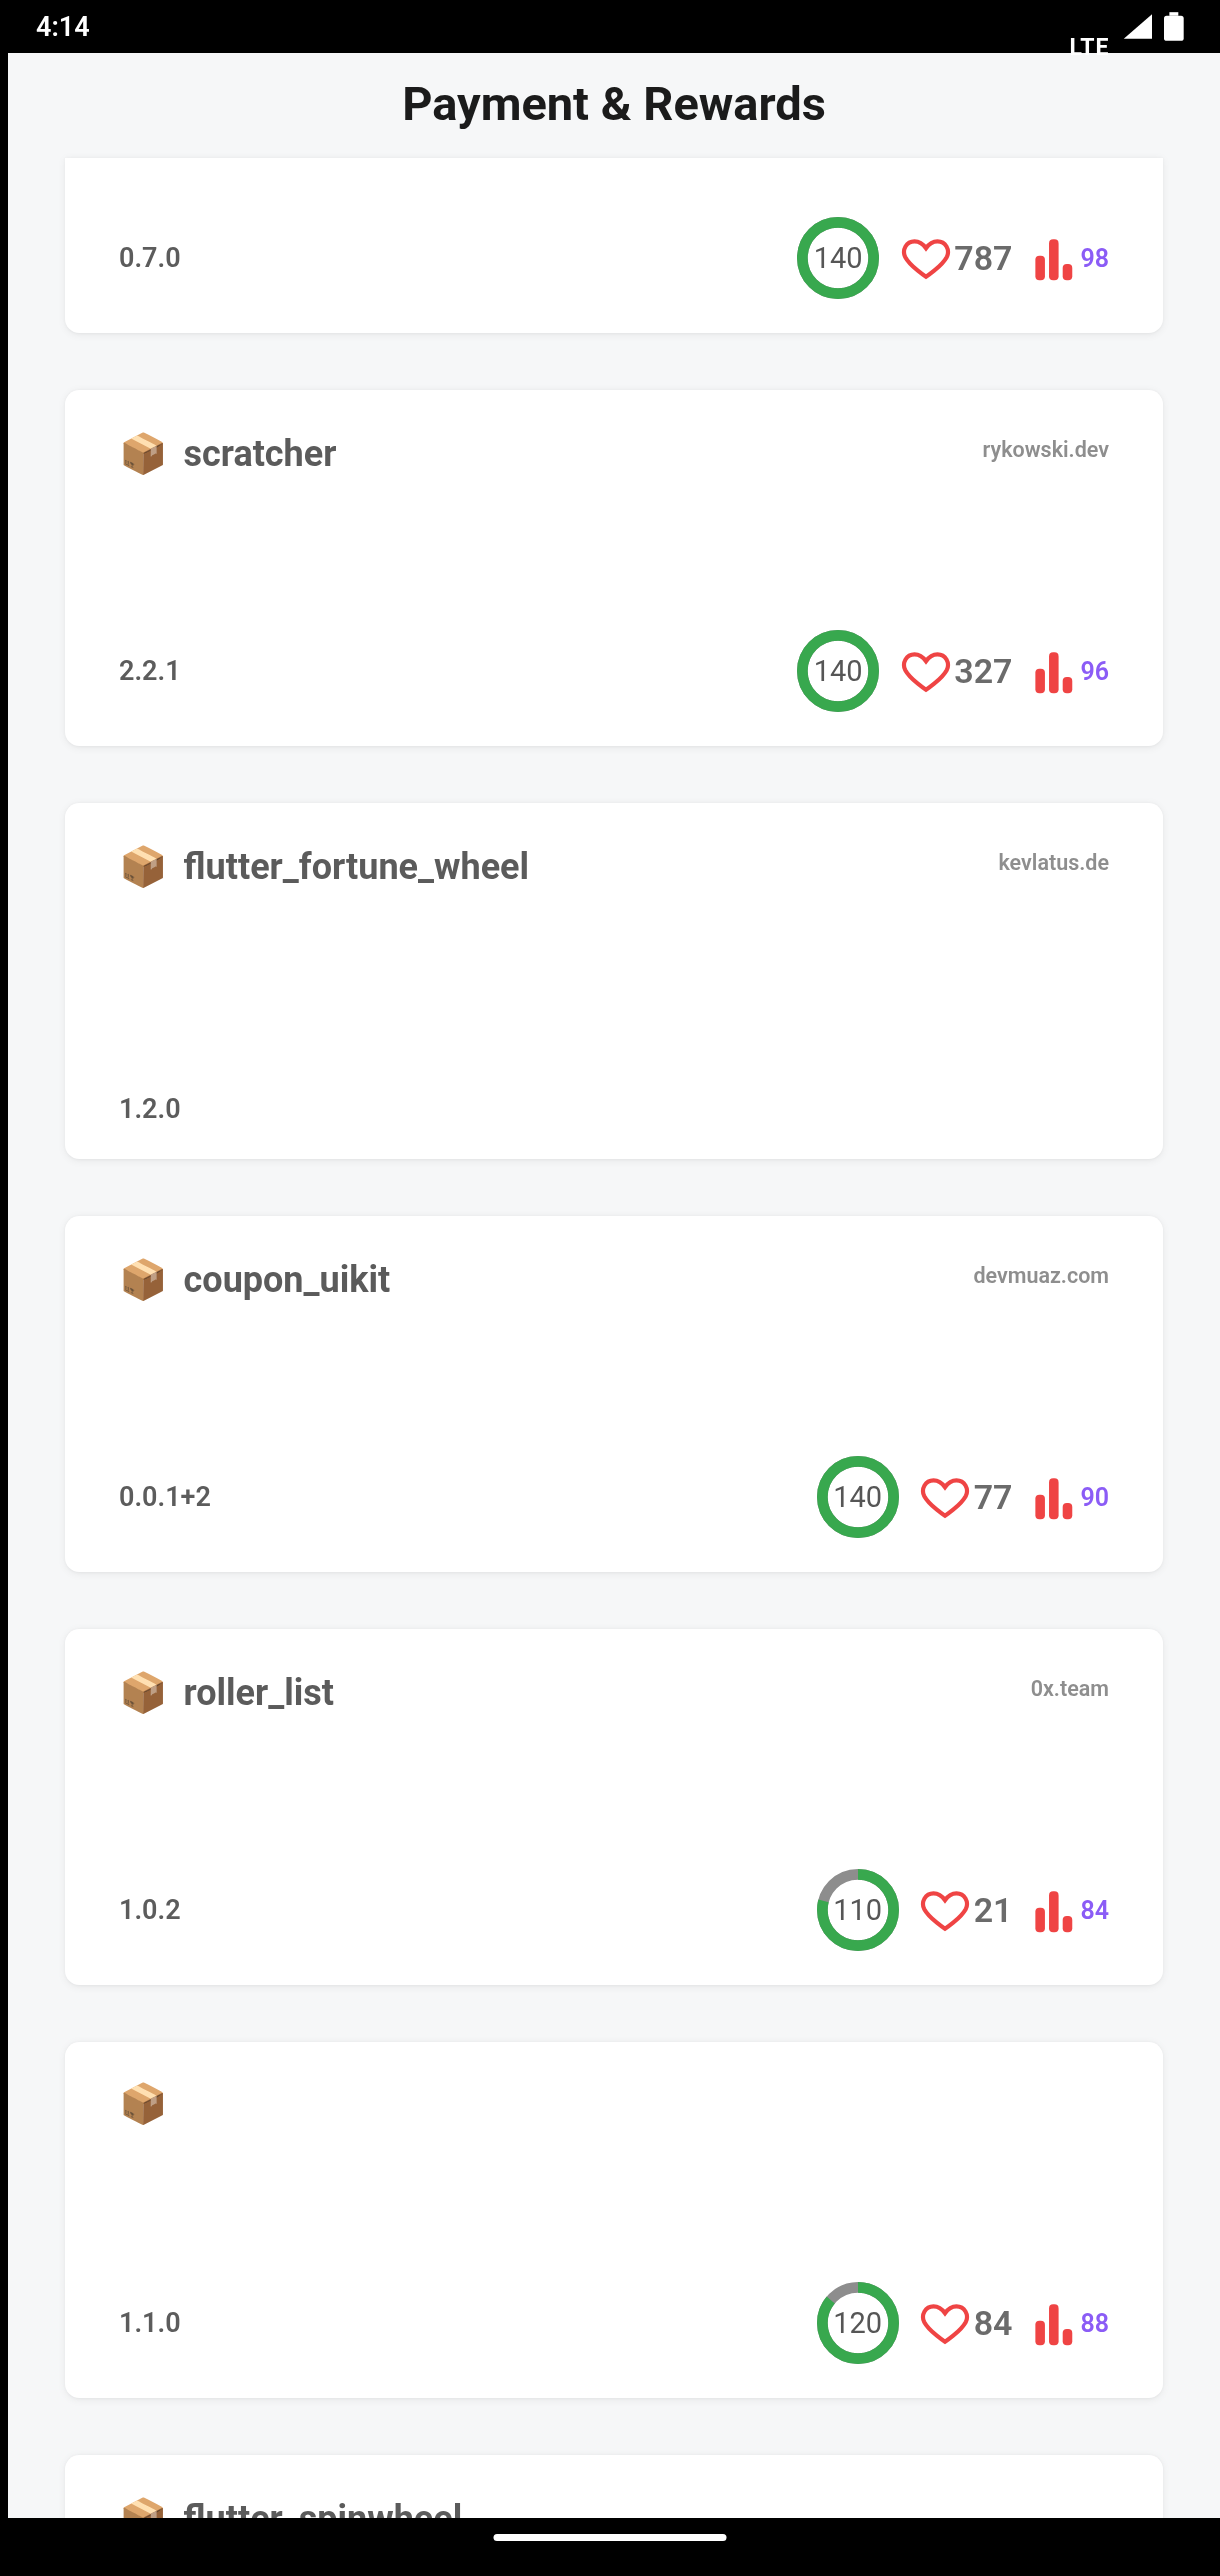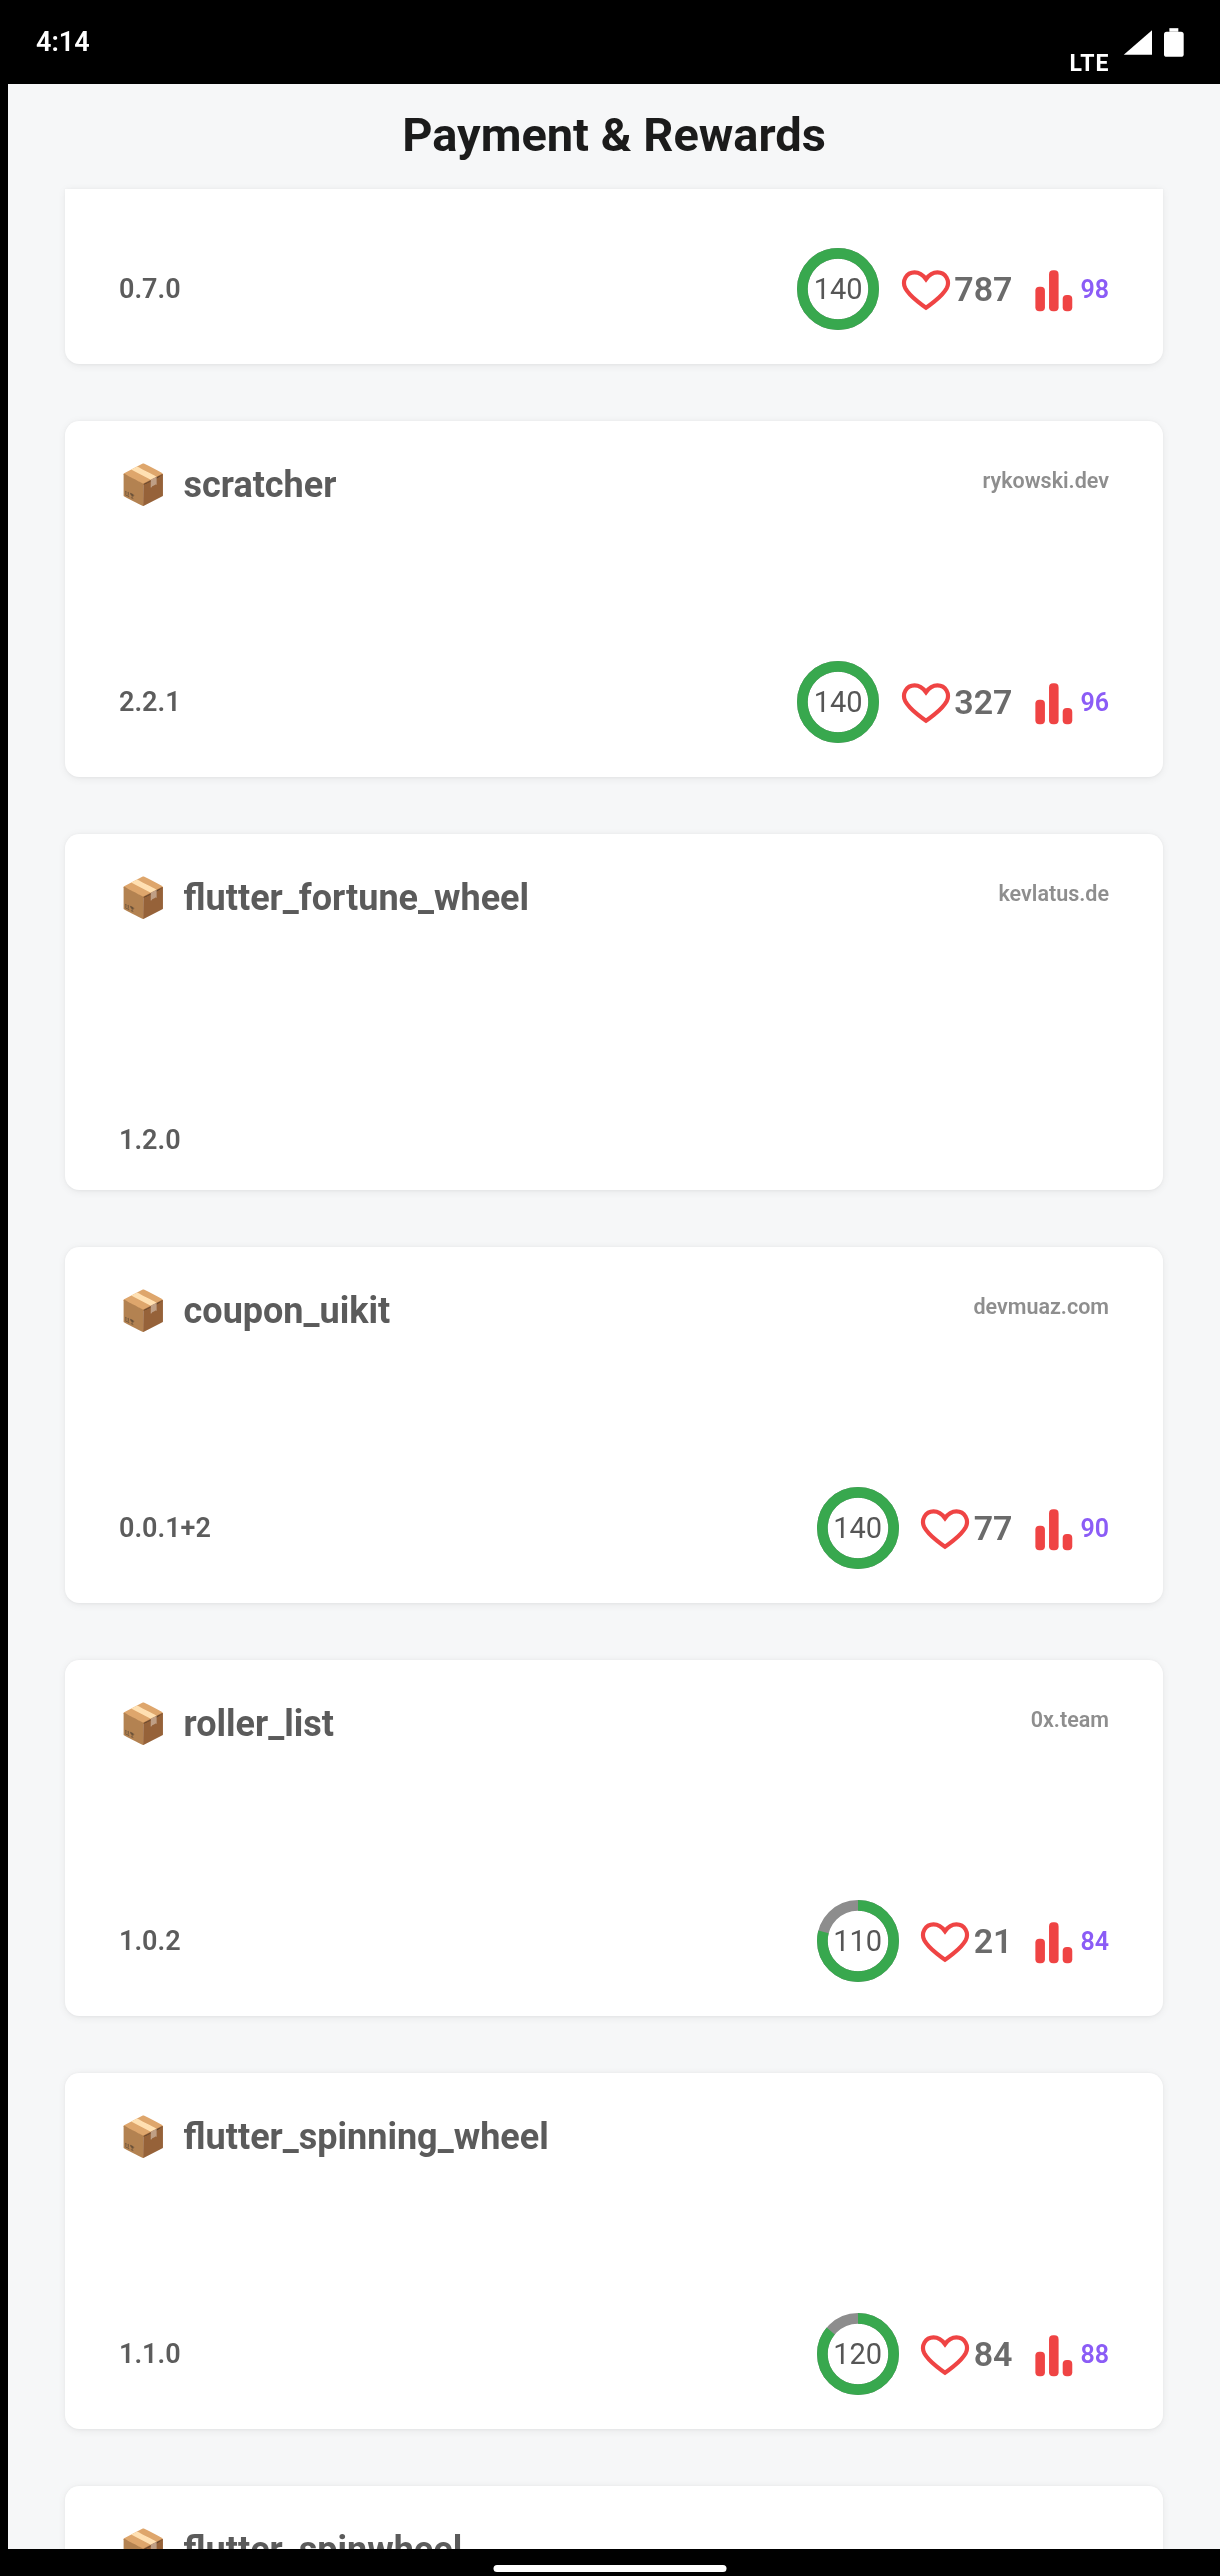--- a/index.html
+++ b/index.html
@@ -3,21 +3,21 @@
 <meta charset="utf-8">
 <style>
   * { box-sizing: border-box; margin: 0; padding: 0; }
   html, body { width: 1220px; height: 2576px; }
   body {
     font-family: -apple-system, BlinkMacSystemFont, "Segoe UI", Roboto, sans-serif;
     background: #000;
     overflow: hidden;
   }
   .status-bar {
-    height: 84px;
+    height: 53px;
     background: #000;
     color: #fff;
     display: flex;
     justify-content: space-between;
     align-items: center;
     padding: 0 36px;
     font-size: 27px;
     font-weight: 600;
   }
   .status-left { font-size: 27px; }
@@ -313,21 +313,20 @@
           </svg>
           <span class="pop-val">84</span>
         </div>
       </div>
     </div>
       </div>
       <div class="card">
       <div class="card-head">
         <div class="pkg-title">
           <span class="box-emoji">📦</span>
-          <span class="pkg-name">flutter_spinning_wheel</span>
         </div>
         <span class="publisher"></span>
       </div>
     <div class="card-foot">
       <span class="version">1.1.0</span>
       <div class="stats">
         <div class="score-ring">
           <svg width="82" height="82" viewBox="0 0 92 92">
             <circle cx="46" cy="46" r="40" fill="none" stroke="#8d8d8d" stroke-width="12"></circle>
             <circle cx="46" cy="46" r="40" fill="none" stroke="#38a84e" stroke-width="12" stroke-dasharray="216.14157456697777 35.18583772020568" stroke-linecap="butt"></circle>

